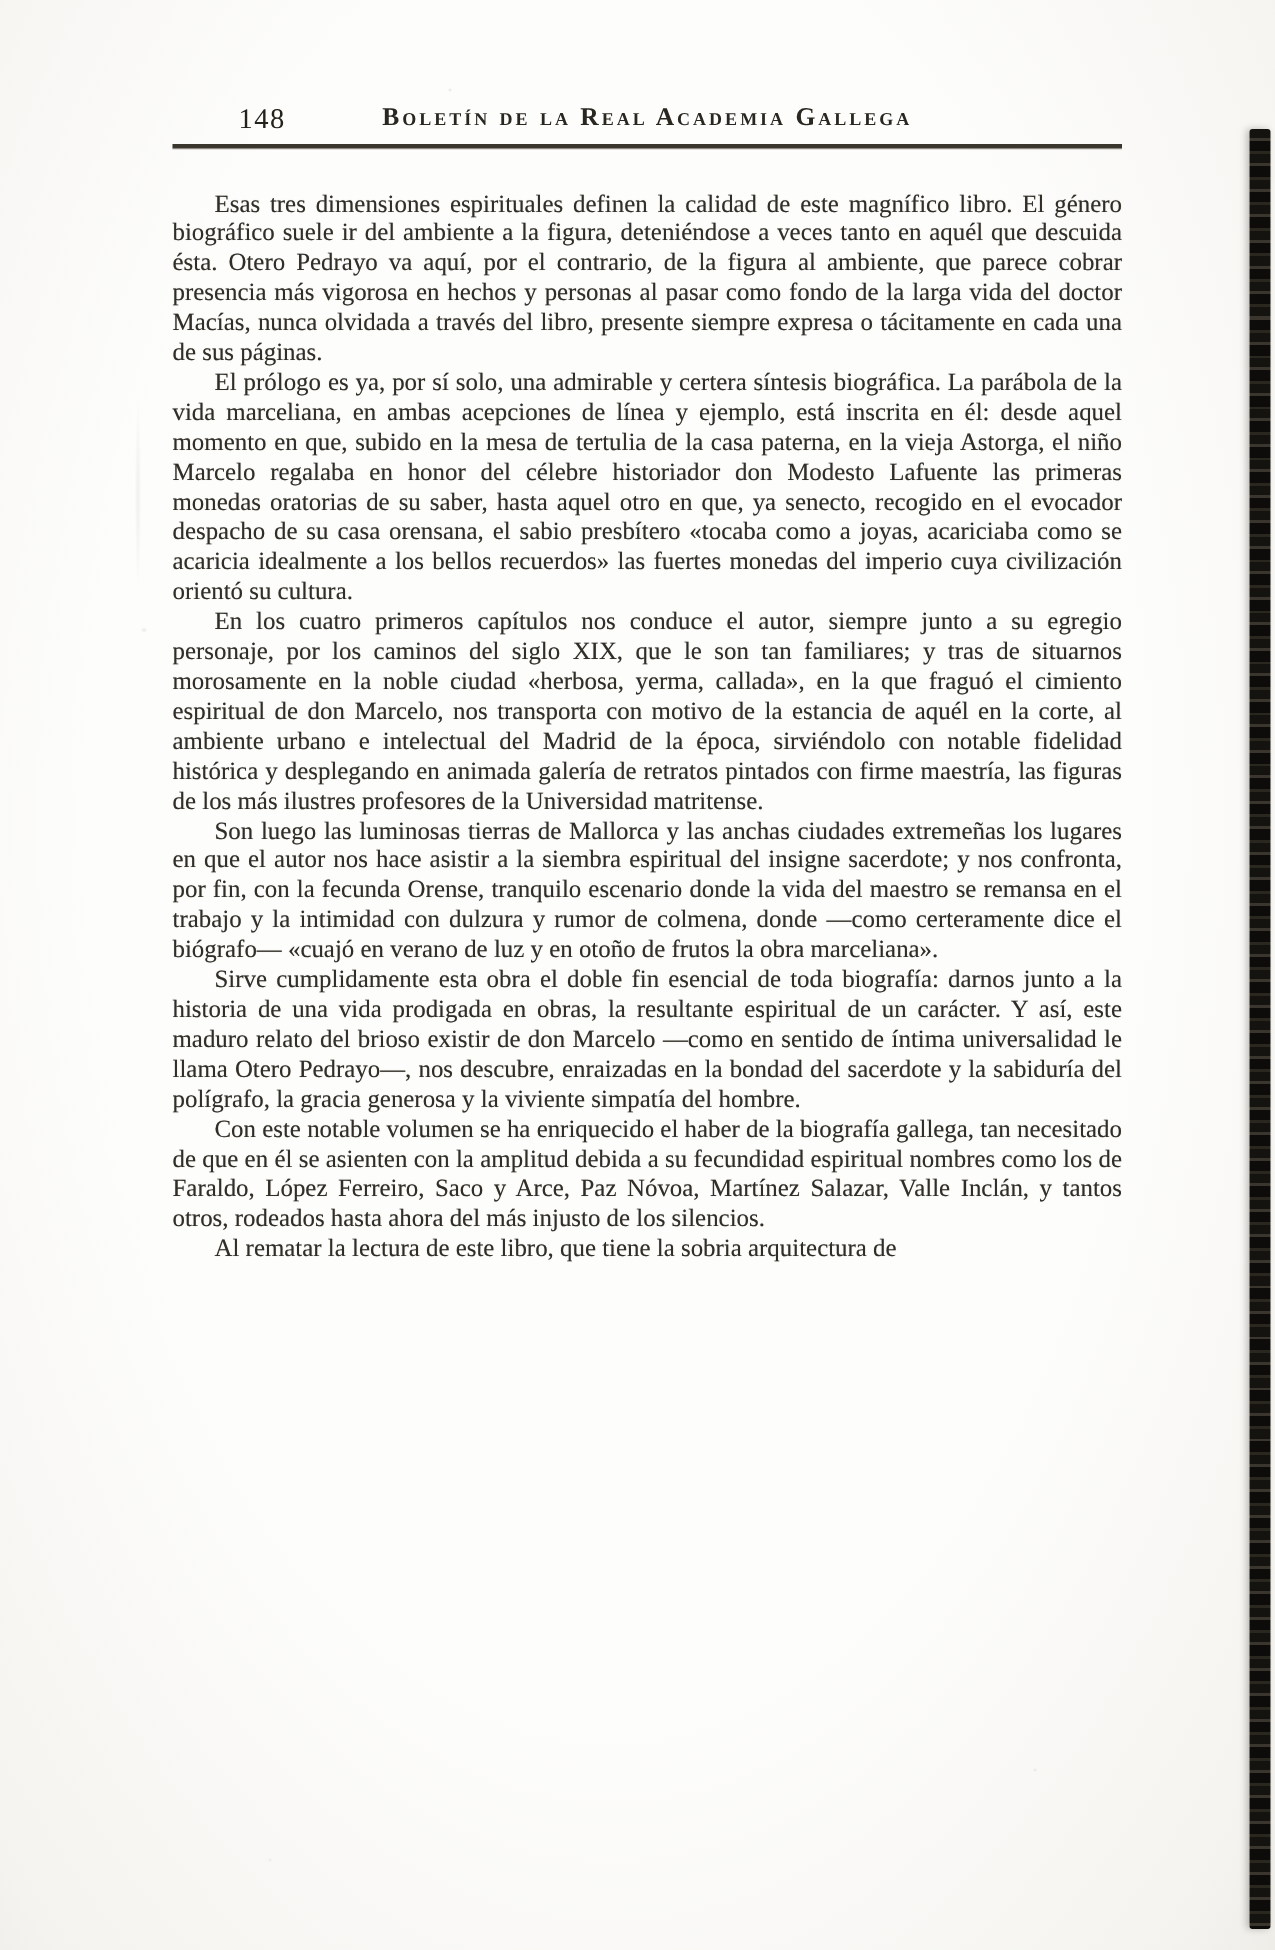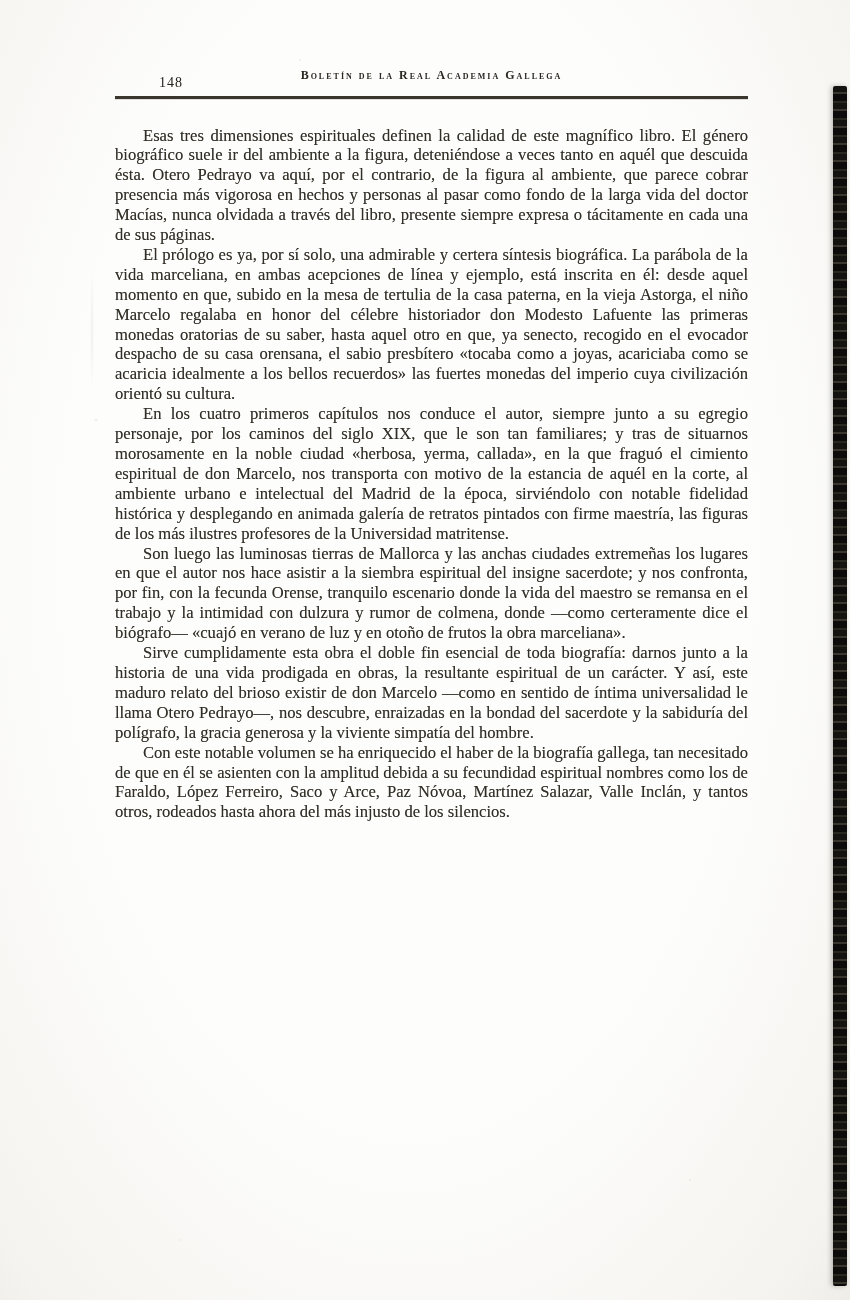--- a/index.html
+++ b/index.html
@@ -58,28 +58,28 @@
   }
   .page-header {
     position: relative;
     height: 26px;
     color: #25221c;
   }
   .page-number {
     position: absolute;
     left: 44px;
     bottom: 3px;
-    font-size: 14px;
+    font-size: 19px;
     letter-spacing: 1px;
   }
   .journal-title {
     display: block;
     text-align: center;
     font-weight: bold;
-    font-size: 12px;
+    font-size: 17px;
     font-variant: small-caps;
     letter-spacing: 2px;
     color: #2a2721;
     padding-bottom: 2px;
   }
   .rule {
     height: 2.5px;
     background: #3a362e;
     margin-top: 2px;
     margin-bottom: 27px;
@@ -116,17 +116,18 @@
 
     <div class="rule"></div>
 
     <main class="body-text">
       <p>Esas tres dimensiones espirituales definen la calidad de este magnífico libro. El género biográfico suele ir del ambiente a la figura, deteniéndose a veces tanto en aquél que descuida ésta. Otero Pedrayo va aquí, por el contrario, de la figura al ambiente, que parece cobrar presencia más vigorosa en hechos y personas al pasar como fondo de la larga vida del doctor Macías, nunca olvidada a través del libro, presente siempre expresa o tácitamente en cada una de sus páginas.</p>
       <p>El prólogo es ya, por sí solo, una admirable y certera síntesis biográfica. La parábola de la vida marceliana, en ambas acepciones de línea y ejemplo, está inscrita en él: desde aquel momento en que, subido en la mesa de tertulia de la casa paterna, en la vieja Astorga, el niño Marcelo regalaba en honor del célebre historiador don Modesto Lafuente las primeras monedas oratorias de su saber, hasta aquel otro en que, ya senecto, recogido en el evocador despacho de su casa orensana, el sabio presbítero «tocaba como a joyas, acariciaba como se acaricia idealmente a los bellos recuerdos» las fuertes monedas del imperio cuya civilización orientó su cultura.</p>
       <p>En los cuatro primeros capítulos nos conduce el autor, siempre junto a su egregio personaje, por los caminos del siglo XIX, que le son tan familiares; y tras de situarnos morosamente en la noble ciudad «herbosa, yerma, callada», en la que fraguó el cimiento espiritual de don Marcelo, nos transporta con motivo de la estancia de aquél en la corte, al ambiente urbano e intelectual del Madrid de la época, sirviéndolo con notable fidelidad histórica y desplegando en animada galería de retratos pintados con firme maestría, las figuras de los más ilustres profesores de la Universidad matritense.</p>
       <p>Son luego las luminosas tierras de Mallorca y las anchas ciudades extremeñas los lugares en que el autor nos hace asistir a la siembra espiritual del insigne sacerdote; y nos confronta, por fin, con la fecunda Orense, tranquilo escenario donde la vida del maestro se remansa en el trabajo y la intimidad con dulzura y rumor de colmena, donde —como certeramente dice el biógrafo— «cuajó en verano de luz y en otoño de frutos la obra marceliana».</p>
       <p>Sirve cumplidamente esta obra el doble fin esencial de toda biografía: darnos junto a la historia de una vida prodigada en obras, la resultante espiritual de un carácter. Y así, este maduro relato del brioso existir de don Marcelo —como en sentido de íntima universalidad le llama Otero Pedrayo—, nos descubre, enraizadas en la bondad del sacerdote y la sabiduría del polígrafo, la gracia generosa y la viviente simpatía del hombre.</p>
       <p>Con este notable volumen se ha enriquecido el haber de la biografía gallega, tan necesitado de que en él se asienten con la amplitud debida a su fecundidad espiritual nombres como los de Faraldo, López Ferreiro, Saco y Arce, Paz Nóvoa, Martínez Salazar, Valle Inclán, y tantos otros, rodeados hasta ahora del más injusto de los silencios.</p>
+      <p>Al rematar la lectura de este libro, que tiene la sobria arquitectura de</p>
     </main>
 
   </div>
 
 </div>
 
 </body></html>

